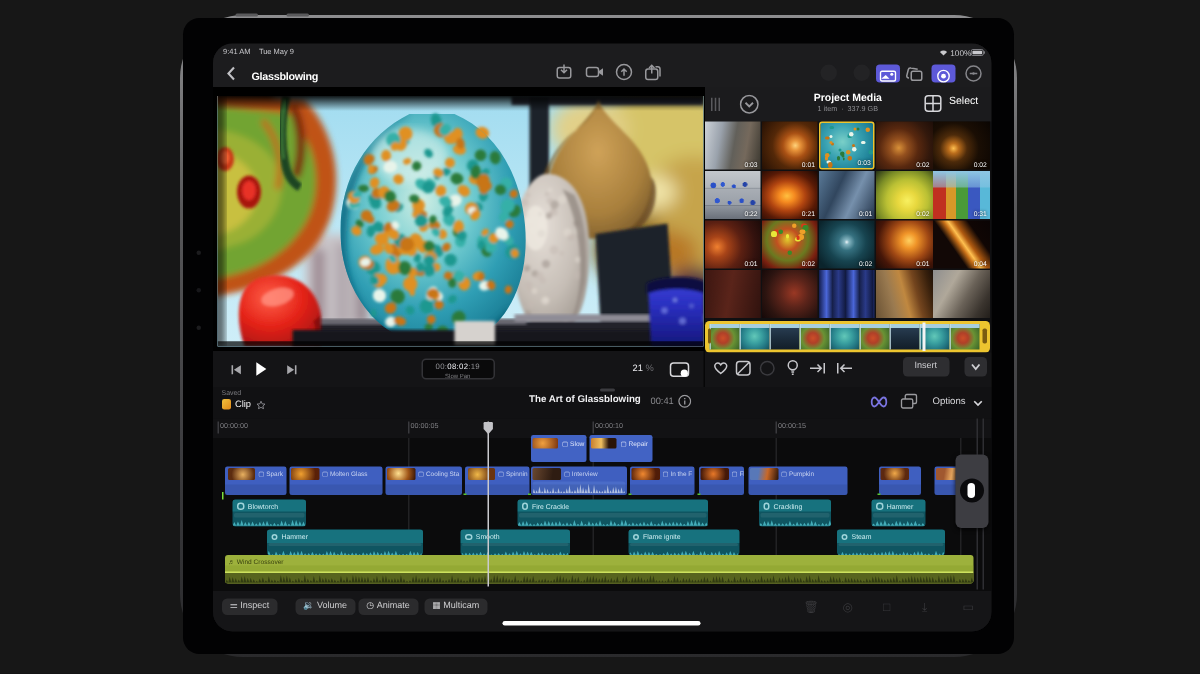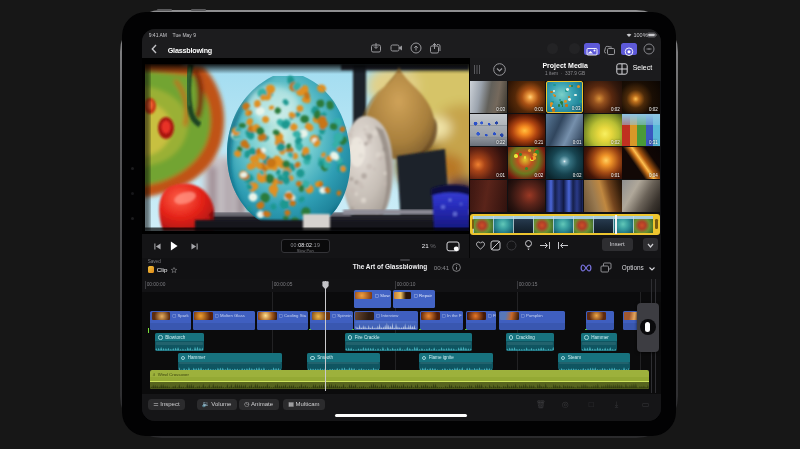--- a/index.html
+++ b/index.html
@@ -3,21 +3,21 @@
 <meta charset="utf-8">
 <style>
 * { margin:0; padding:0; box-sizing:border-box; }
 html,body { width:800px; height:449px; background:#171717; overflow:hidden;
   font-family:"Liberation Sans", sans-serif; }
 #stage { position:relative; width:800px; height:449px; background:#171717; }
 #ipad { position:absolute; left:120px; top:10px; width:558px; height:428px;
   border-radius:42px; padding:1.7px;
   background:linear-gradient(180deg,#8e8e90 0%,#58585a 30%,#37373a 75%,#2a2a2c 100%); }
 #bezel { position:absolute; left:1.7px; top:1.7px; right:1.7px; bottom:1.7px;
-  background:#020203; border-radius:24px; }
+  background:#020203; border-radius:11px; }
 #screen { position:absolute; left:20px; top:17px; width:519px; height:392px;
   background:#151517; border-radius:13px; overflow:hidden; }
 
 #status { position:absolute; left:0; top:0; width:519px; height:11px; background:#1c1c1e;
   color:#c9c9cd; font-size:5px; }
 
 #topbar { position:absolute; left:0; top:11px; width:519px; height:18px; background:#1c1c1e; }
 #topbar .title { position:absolute; left:26px; top:6px; color:#fff; font-size:7.2px; font-weight:bold; letter-spacing:-0.2px; }
 .tico { position:absolute; top:14px; color:#98989c; }
 .pbtn { position:absolute; top:14.5px; width:16px; height:11.5px; background:#5d59d8; border-radius:2.5px; }

